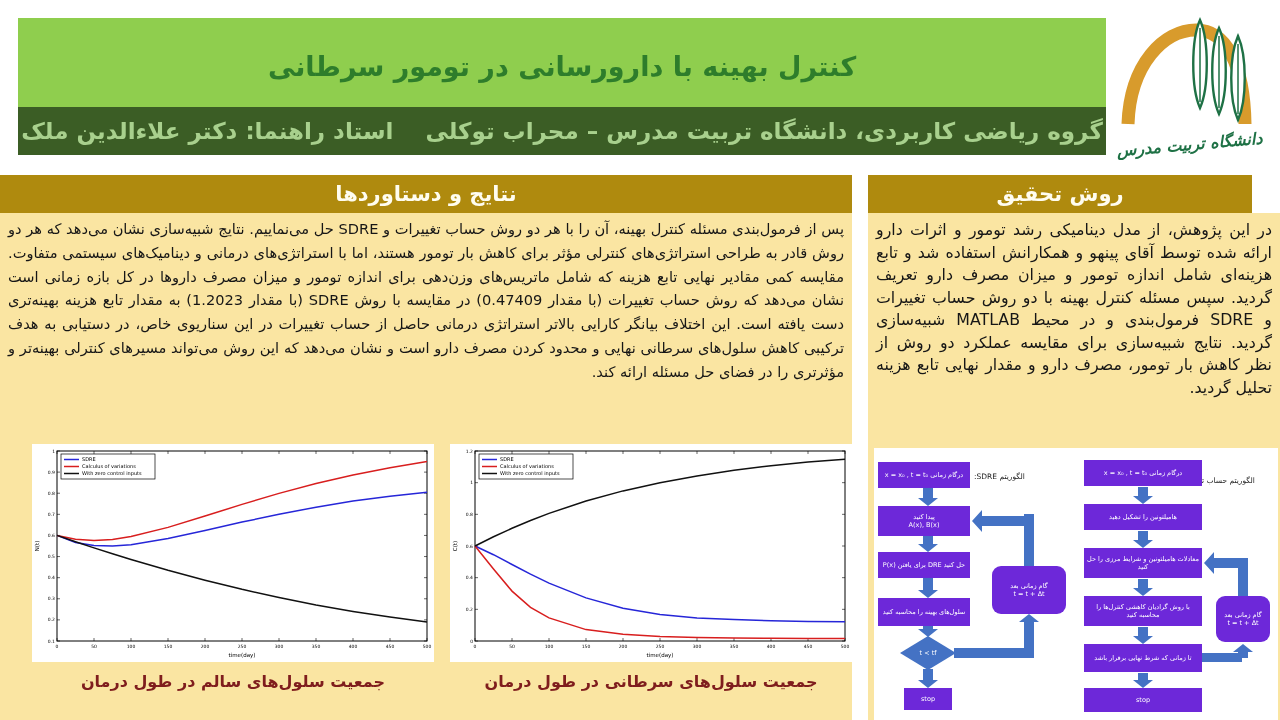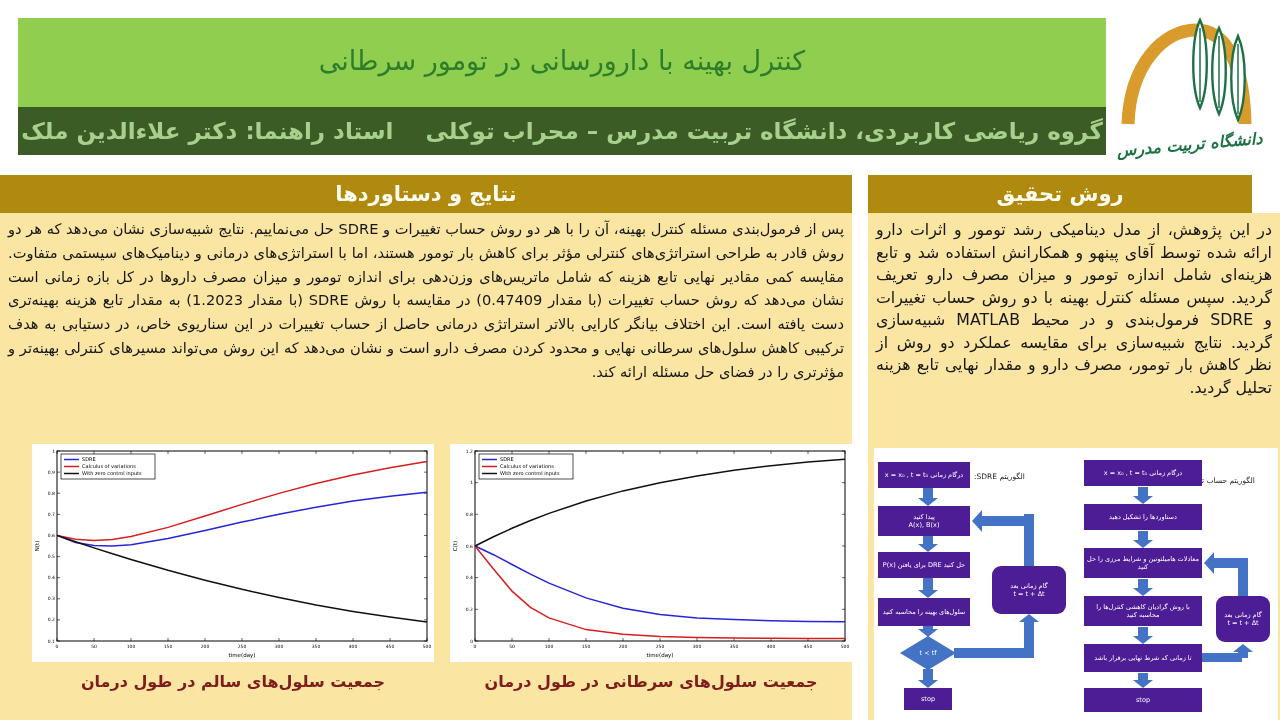--- a/index.html
+++ b/index.html
@@ -1,41 +1,41 @@
 <!DOCTYPE html>
 <html lang="fa"><head>
 <meta charset="utf-8">
 <style>
   html,body{margin:0;padding:0}
   body{width:1280px;height:720px;position:relative;background:#ffffff;
        font-family:"DejaVu Sans",sans-serif;overflow:hidden}
   .abs{position:absolute}
   
   #title-band{left:18px;top:18px;width:1088px;height:89px;background:#8FCE4E;text-align:center}
-  #poster-title{margin:6px;padding-top:21px;font-size:27px;font-weight:normal;color:#2E7D2B;direction:rtl}
+  #poster-title{margin:12px;padding-top:21px;font-size:27px;font-weight:bold;color:#2E7D2B;direction:rtl}
   #subtitle-band{left:18px;top:107px;width:1088px;height:48px;background:#3B5D25;
        color:#A8D08D;font-weight:bold;font-size:23px;text-align:center;line-height:48px;
        direction:rtl;white-space:pre-wrap}
   #logo-panel{left:1112px;top:2px;width:162px;height:166px;background:#fff}
   
   .sec-header{top:175px;height:38px;background:#AF8A0E;color:#FFFDF0;font-weight:bold;
        font-size:21px;text-align:center;line-height:38px;direction:rtl}
   #results-header{left:0}   
   #method-header{left:868px}
   
   .sec-body{top:213px;height:507px;background:#FAE5A2}
   .body-text{direction:rtl;text-align:justify;color:#161616}
   #results-text{left:8px;top:4px;width:836px;font-size:14.6px;line-height:1.63}
   #method-text{left:8px;top:6px;width:396px;font-size:15.8px;line-height:1.43}
   .chart-caption{top:459px;text-align:center;font-weight:bold;font-size:16px;color:#7f1d1d;direction:rtl}
   
   #flow-panel{left:6px;top:235px;width:404px;height:272px;background:#ffffff}
   .flow{top:0;width:200px;height:272px}
   .flow svg.arrows{position:absolute;left:0;top:0}
-  .fbox{position:absolute;background:#4c1d95;color:#fff;font-size:6.5px;line-height:1.25;
+  .fbox{position:absolute;background:#6d28d9;color:#fff;font-size:6.5px;line-height:1.25;
         display:flex;align-items:center;justify-content:center;text-align:center;
         direction:rtl;padding:1px 2px;box-sizing:border-box;white-space:pre-line}
   .fbox.round{border-radius:9px}
   .fbox.plain{background:transparent;padding:0}
   .flow-label{position:absolute;font-size:7.5px;color:#222;direction:rtl;text-align:left}
   .chart{background:#FAE5A2}
 </style>
 </head>
 <body>
 
@@ -258,21 +258,21 @@
           <polygon points="60,131 70,131 70,140 75,140 65,148 55,140 60,140" fill="#4472C4"></polygon>
           <polygon points="60,179 70,179 70,188 75,188 65,196 55,188 60,188" fill="#4472C4"></polygon>
           <polygon points="60,225 70,225 70,232 75,232 65,240 55,232 60,232" fill="#4472C4"></polygon>
           <rect x="124" y="205" width="40" height="9" fill="#4472C4"></rect>
           <polygon points="160,210 170,210 170,204 175,204 165,196 155,204 160,204" fill="#4472C4"></polygon>
           <rect x="160" y="112" width="10" height="36" fill="#4472C4"></rect>
           <polygon points="170,110 170,120 136,120 136,126 126,115 136,104 136,110" fill="#4472C4"></polygon>
         </svg>
       <div class="flow-label" style="right:4px;top:28px;width:96px">الگوریتم حساب تغییرات:</div>
       <div class="fbox" style="left:6px;top:12px;width:118px;height:26px">درگام زمانی x = x₀ , t = t₀</div>
-      <div class="fbox" style="left:6px;top:56px;width:118px;height:26px">دستاوردها را تشکیل دهید</div>
+      <div class="fbox" style="left:6px;top:56px;width:118px;height:26px">هامیلتونین را تشکیل دهید</div>
       <div class="fbox" style="left:6px;top:100px;width:118px;height:30px">معادلات هامیلتونین و شرایط مرزی را حل کنید</div>
       <div class="fbox" style="left:6px;top:148px;width:118px;height:30px">با روش گرادیان کاهشی کنترل‌ها را محاسبه کنید</div>
       <div class="fbox" style="left:6px;top:196px;width:118px;height:28px">تا زمانی که شرط نهایی برقرار باشد</div>
       <div class="fbox round" style="left:138px;top:148px;width:54px;height:46px">گام زمانی بعد
 t = t + Δt</div>
       <div class="fbox" style="left:6px;top:240px;width:118px;height:24px">stop</div>
     </div>
 
   </div>
 </div>

